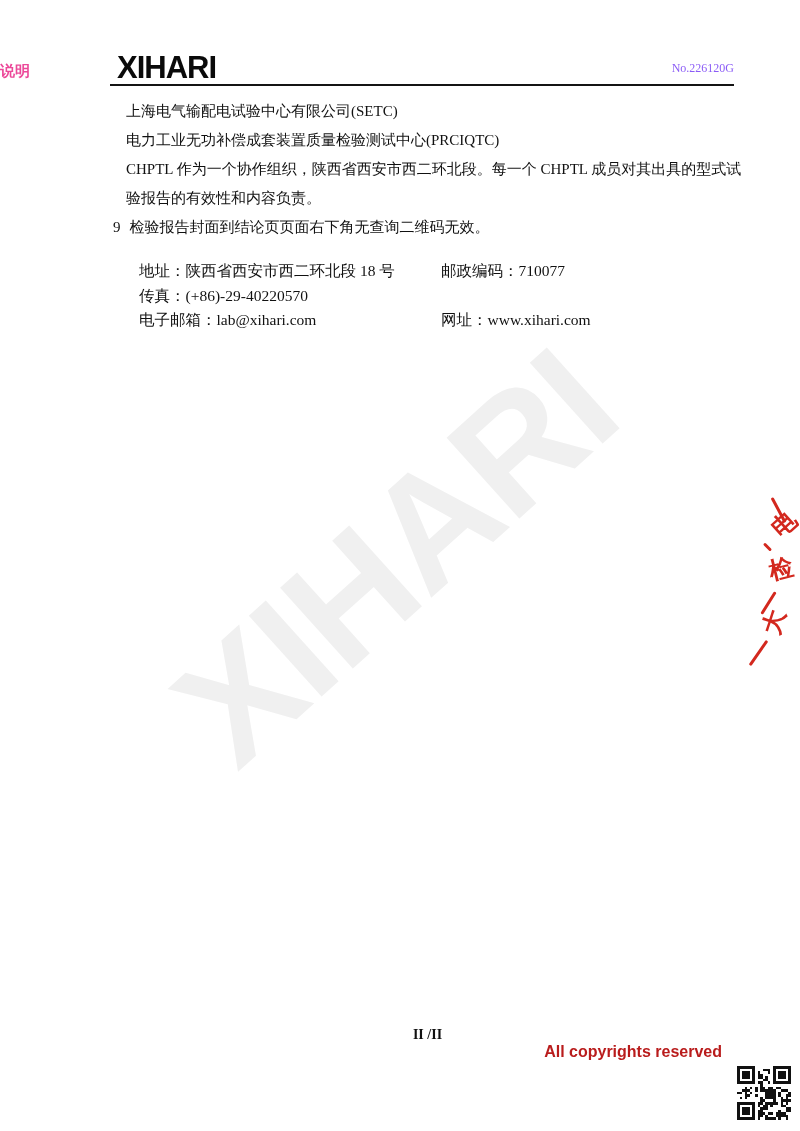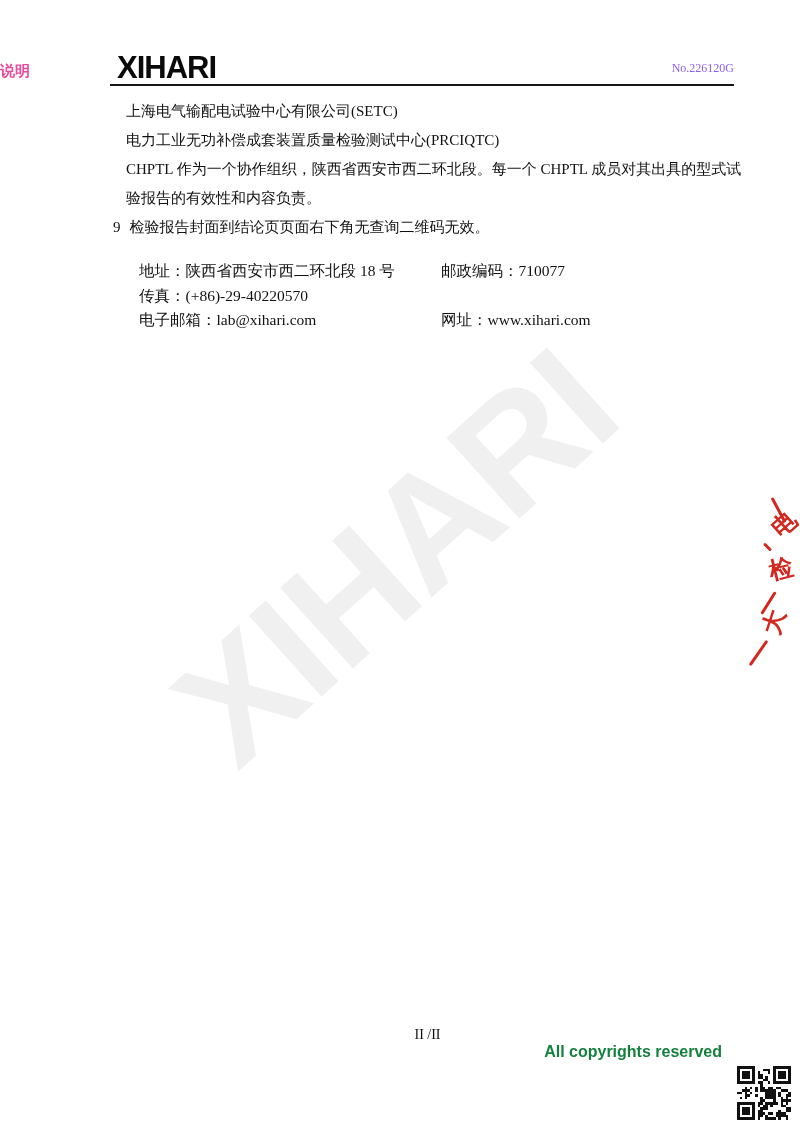--- a/index.html
+++ b/index.html
@@ -65,26 +65,26 @@
   .ch-dian{left:17px;top:20px;transform:rotate(-42deg);}
   .ch-jian{left:14px;top:65px;transform:rotate(-14deg);}
   .ch-da{left:7px;top:118px;font-size:27px;transform:rotate(-72deg);}
   .st-1{left:22px;top:4px;width:3px;height:28px;transform:rotate(-28deg);}
   .st-2{left:11px;top:50px;width:3px;height:10px;transform:rotate(-45deg);}
   .st-3{left:12px;top:98px;width:3px;height:26px;transform:rotate(32deg);}
   .st-4{left:2px;top:146px;width:3px;height:30px;transform:rotate(35deg);}
   
   .page-num{
     position:absolute;left:113px;width:629px;top:1027px;text-align:center;
-    font-weight:normal;font-size:14px;
+    font-weight:bold;font-size:14px;
   }
   .copyright{
     position:absolute;right:78px;top:1043px;
     font-family:"Liberation Sans","DejaVu Sans",sans-serif;
-    font-weight:bold;font-size:16px;color:#15803d;margin-left:21px;
+    font-weight:bold;font-size:16px;color:#b91c1c;margin-left:21px;
   }
   .qr{
     position:absolute;left:737px;top:1066px;width:54px;height:54px;
   }
 </style>
 </head>
 <body>
 
 <div class="page">
 

